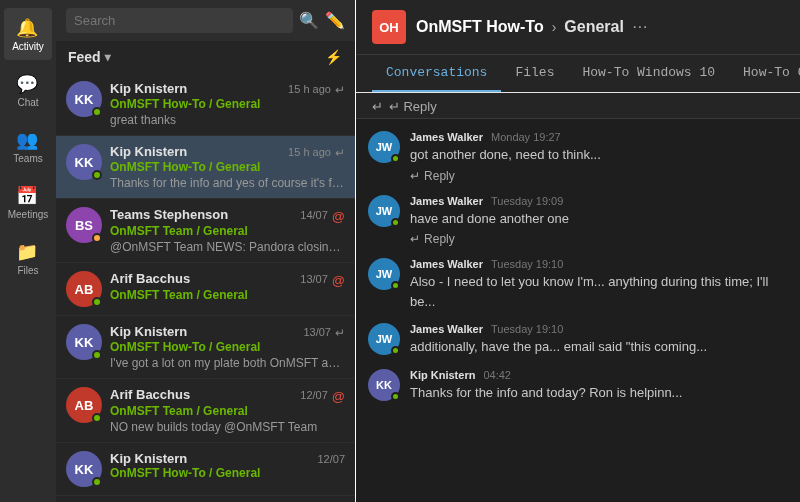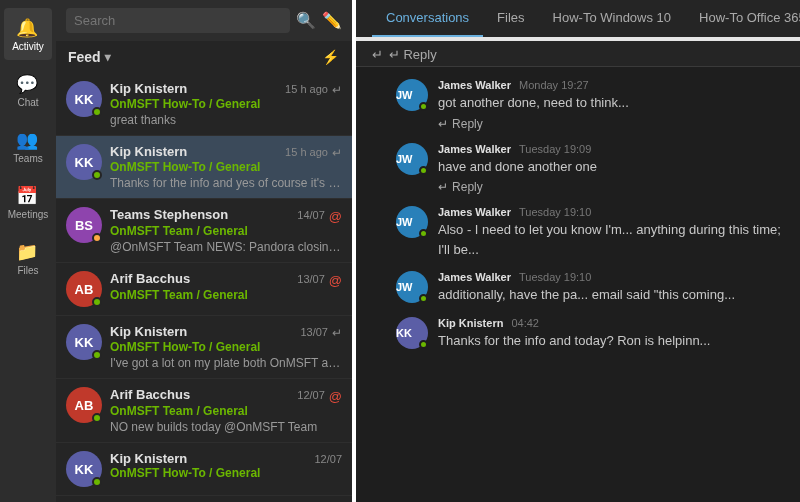--- a/index.html
+++ b/index.html
@@ -47,21 +47,21 @@
     }
     .nav-item-label { font-size: 10px; }
 
     
     .feed-panel {
       width: 300px;
       background: #252525;
       display: flex;
       flex-direction: column;
       flex-shrink: 0;
-      border-right: 4px solid #ffffff;
+      border-right: 1px solid #ffffff;
     }
 
     .feed-search {
       display: flex;
       align-items: center;
       padding: 8px 10px;
       gap: 6px;
       background: #2d2d2d;
     }
     .search-box {
@@ -226,22 +226,23 @@
       color: #e0e0e0;
     }
     .channel-ellipsis { color: #aaa; font-size: 16px; cursor: pointer; }
 
     
     .tabs-bar {
       display: flex;
       align-items: center;
       padding: 0 16px;
       background: #252525;
-      border-bottom: 4px solid #e5e5e5;
+      border-bottom: 1px solid #e5e5e5;
       gap: 0;
+      font-family: Liberation Mono, monospace;
     }
     .tab {
       padding: 10px 14px;
       font-size: 13px;
       color: #aaa;
       cursor: pointer;
       border-bottom: 2px solid transparent;
       white-space: nowrap;
     }
     .tab.active {
@@ -277,26 +278,25 @@
       gap: 10px;
       align-items: flex-start;
     }
     .msg-avatar {
       width: 32px;
       height: 32px;
       border-radius: 50%;
       flex-shrink: 0;
       display: flex;
       align-items: center;
-      justify-content: flex-start;
+      justify-content: center;
       font-size: 11px;
       font-weight: 700;
       color: #fff;
       position: relative;
-      margin-left: 28px;
     }
     .msg-avatar-status {
       position: absolute;
       bottom: 0;
       right: 0;
       width: 9px;
       height: 9px;
       border-radius: 50%;
       border: 2px solid #1e1e1e;
       background: #6bb700;
@@ -476,20 +476,29 @@
         </div>
         <div class="feed-channel">OnMSFT How-To / General</div>
         <div class="feed-preview"></div>
       </div>
     </div>
   </div>
 </div>
 
 <div class="main-area">
 
+  <div class="channel-header">
+    <div class="channel-oh">OH</div>
+    <div class="channel-title-area">
+      <span class="channel-name">OnMSFT How-To</span>
+      <span class="channel-arrow">›</span>
+      <span class="channel-general">General</span>
+      <span class="channel-ellipsis">···</span>
+    </div>
+  </div>
 
   <div class="tabs-bar">
     <div class="tab active">Conversations</div>
     <div class="tab">Files</div>
     <div class="tab">How-To Windows 10</div>
     <div class="tab">How-To Office 365</div>
 
   </div>
 
   <div class="reply-bar">

